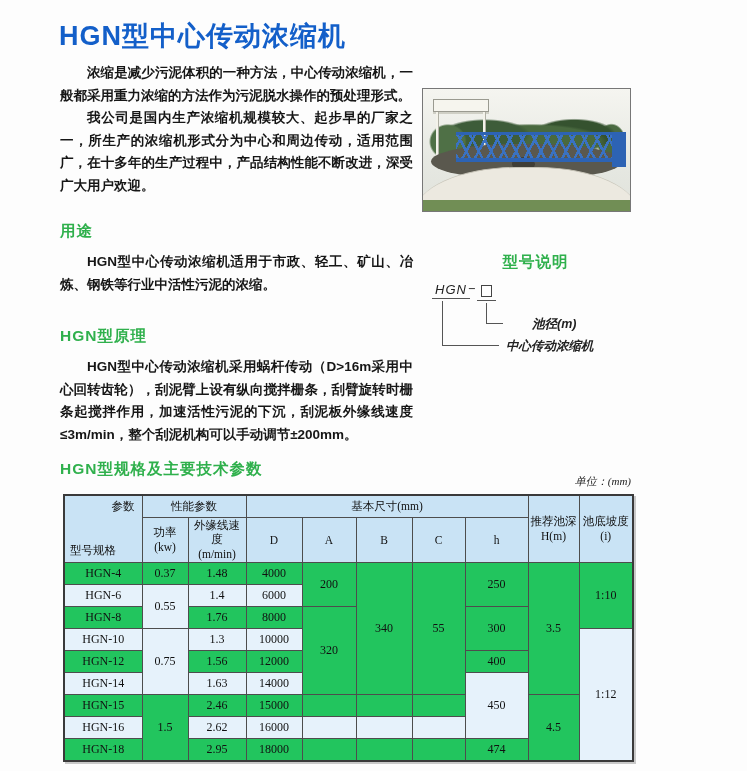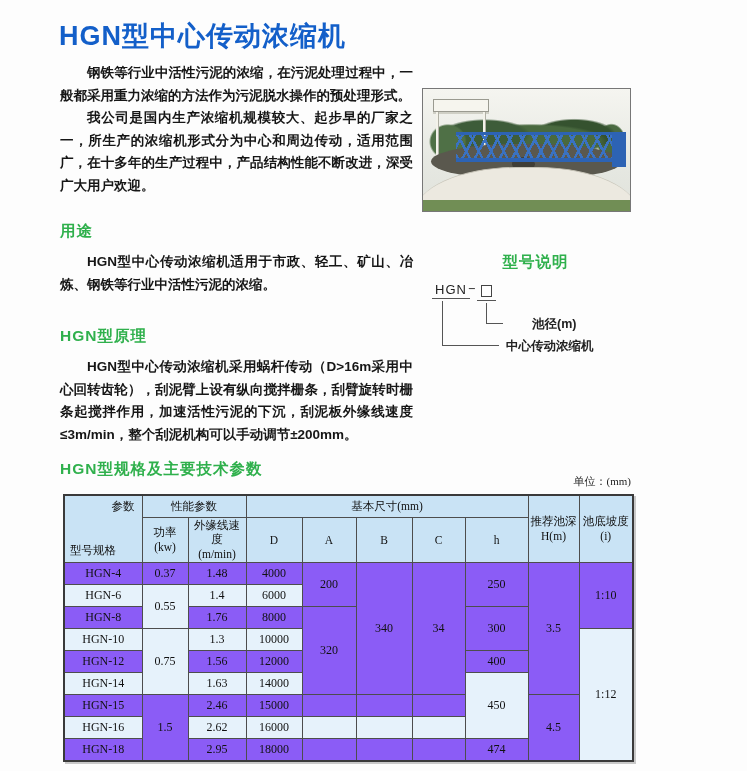--- a/index.html
+++ b/index.html
@@ -42,38 +42,38 @@
     border-radius:45% 45% 0 0 / 90% 90% 0 0; border-top:1px solid #c7c4b8; }
   .ph-grass { left:0; bottom:0; width:100%; height:9%; background:#718e55; }
   .ph-bridge { left:16%; top:35%; width:82%; height:25%;
     border-top:3px solid var(--bridge-blue); border-bottom:4px solid var(--bridge-blue);
     background:
       repeating-linear-gradient(62deg, #3a72c2 0 2.5px, transparent 2.5px 11px),
       repeating-linear-gradient(-62deg, #3a72c2 0 2.5px, transparent 2.5px 11px); }
   .ph-bridge::after { content:""; position:absolute; right:0; top:-3px; width:8%; height:150%; background:var(--bridge-blue); }
 
   
-  .diagram { position:relative; margin-top:4px; width:210px; height:84px; font-size:12.5px; color:#222; }
+  .diagram { position:relative; margin-top:4px; width:210px; height:84px; font-size:12.5px; color:#222;font-style:italic; }
   .diagram > * { position:absolute; }
   .m-code { left:4px; top:0; padding:0 3px 1px 3px; border-bottom:1.5px solid #555; font-size:13px; letter-spacing:1px; }
   .m-dash { left:40px; top:0; }
   .m-box { left:53px; top:3px; width:11px; height:12px; border:1.5px solid #444; background:#fff; }
   .m-box-u { left:49px; top:2px; width:19px; height:17px; border-bottom:1.5px solid #555; }
   .m-l1 { left:58px; top:21px; width:17px; height:21px; border-left:1.5px solid #555; border-bottom:1.5px solid #555; }
   .m-l2 { left:14px; top:19px; width:57px; height:45px; border-left:1.5px solid #555; border-bottom:1.5px solid #555; }
   .m-lbl1 { left:82px; top:34px; font-weight:600;margin-left:22px; }
   .m-lbl2 { left:78px; top:56px; font-weight:600; }
 
   
   .specs-heading { position:absolute; left:60px; top:459px; }
   .unit-note { position:absolute; left:63px; top:474px; width:568px; text-align:right;
-    font-size:11px; font-family:"Liberation Serif", serif; color:#222; }
+    font-size:11px; font-family:"Liberation Serif", serif; color:#222;font-style:italic; }
   table.spec { position:absolute; left:63px; top:494px; width:569px; table-layout:fixed;
     border-collapse:collapse; border:2px solid #3a3a3a; box-shadow:2px 2px 0 #c9c9c9;
-    font-family:"Liberation Serif", serif; background:#8b5cf6; }
+    font-family:"Liberation Serif", serif; background:#22c55e; }
   table.spec th, table.spec td { border:1px solid #4d4d4d; text-align:center; vertical-align:middle;
     padding:0 1px; overflow:hidden; }
   table.spec thead th { background:var(--table-header-bg); font-weight:normal; font-size:11.5px; color:#111; }
   tr.hrow1 th { height:22px; }
   tr.hrow2 th { height:31px; font-size:11px; }
   .thl { display:block; line-height:1.3; }
   th.diag { position:relative; padding:0;
     background:
       linear-gradient(to bottom right, transparent 49.4%, #4d4d4d 49.4%, #4d4d4d 50.6%, transparent 50.6%),
       var(--table-header-bg); }
@@ -84,21 +84,21 @@
   td.merged { background:#fff; }
 </style>
 </head>
 <body>
 
 <div class="page">
 
   <h1 class="page-title">HGN型中心传动浓缩机</h1>
 
   <div class="sec-block" id="sec-intro">
-    <p>钢铁等行业中活性污泥的浓缩，在污泥处理过程中，一般都采用重力浓缩的方法作为污泥脱水操作的预处理形式。</p>
+    <p>浓缩是减少污泥体积的一种方法，中心传动浓缩机，一般都采用重力浓缩的方法作为污泥脱水操作的预处理形式。</p>
     <p>我公司是国内生产浓缩机规模较大、起步早的厂家之一，所生产的浓缩机形式分为中心和周边传动，适用范围广，在十多年的生产过程中，产品结构性能不断改进，深受广大用户欢迎。</p>
   </div>
 
   <div class="photo">
     <div class="ph-sky"></div>
     <div class="ph-trees"></div>
     <div class="ph-pavilion">
       <div class="ph-roof"></div>
       <div class="ph-post p1"></div>
       <div class="ph-post p2"></div>
@@ -184,21 +184,21 @@
       </tr>
     </thead>
     <tbody>
         <tr>
           <td>HGN-4</td>
           <td>0.37</td>
           <td>1.48</td>
           <td>4000</td>
           <td rowspan="2" class="merged">200</td>
           <td rowspan="6" class="merged">340</td>
-          <td rowspan="6" class="merged">34</td>
+          <td rowspan="6" class="merged">55</td>
           <td rowspan="2" class="merged">250</td>
           <td rowspan="6" class="merged">3.5</td>
           <td rowspan="3" class="merged">1:10</td>
         </tr>
         <tr class="stripe">
           <td>HGN-6</td>
           <td rowspan="2" class="merged">0.55</td>
           <td>1.4</td>
           <td>6000</td>
         </tr>

